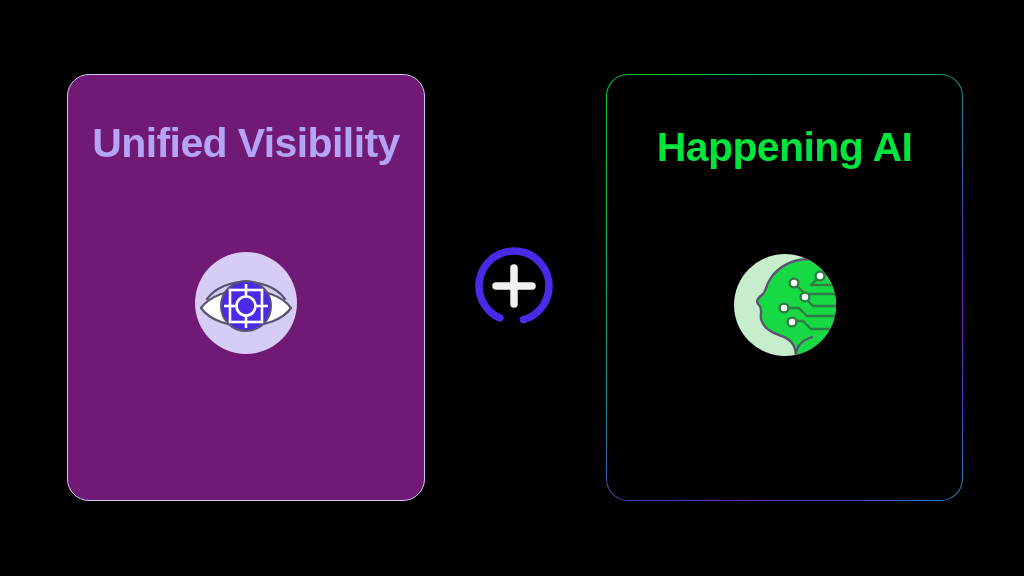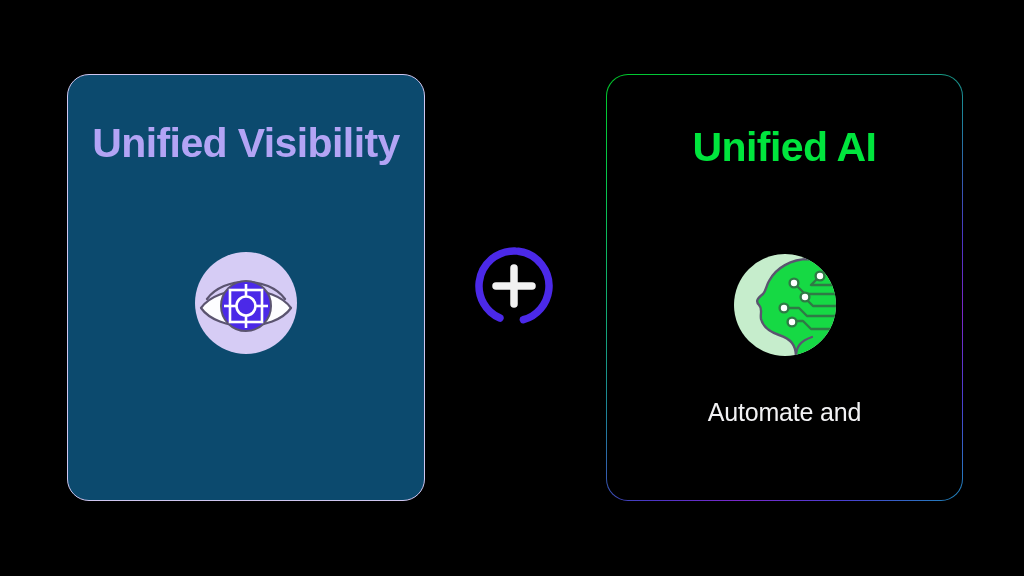--- a/index.html
+++ b/index.html
@@ -23,21 +23,21 @@
     height: 576px;
     background: #000000;
   }
 
   
   .card {
     position: absolute;
     top: 74px;
     height: 427px;
     border-radius: 22px;
-    background: #0c4a6e;
+    background: #701a75;
   }
 
   .card-left {
     left: 67px;
     width: 358px;
     border: 1.6px solid #cfc6f0;
   }
 
   
   .card-right {
@@ -168,21 +168,21 @@
 
       <line x1="42" y1="24" x2="42" y2="60" stroke="#f2f2f2" stroke-width="7.5" stroke-linecap="round"></line>
       <line x1="24" y1="42" x2="60" y2="42" stroke="#f2f2f2" stroke-width="7.5" stroke-linecap="round"></line>
     </svg>
   </div>
 
   <div class="card card-right">
     <div class="card-inner">
       <div class="card-body">
 
-        <div class="card-title title-right">Unified AI</div>
+        <div class="card-title title-right">Happening AI</div>
 
         <div class="icon-slot">
           <svg width="104" height="104" viewBox="0 0 104 104">
             <defs>
               <clipPath id="headclip">
                 <circle cx="52" cy="52" r="51"></circle>
               </clipPath>
             </defs>
             <circle cx="52" cy="52" r="51" fill="#c6edcc"></circle>
             <g clip-path="url(#headclip)">
@@ -209,20 +209,19 @@
                 <circle cx="61" cy="30" r="4.4"></circle>
                 <circle cx="72" cy="44" r="4.4"></circle>
                 <circle cx="51" cy="55" r="4.4"></circle>
                 <circle cx="59" cy="69" r="4.4"></circle>
               </g>
             </g>
           </svg>
         </div>
 
         <div class="card-caption">
-          <span class="line">Automate and</span>
         </div>
 
       </div>
     </div>
   </div>
 
 </div>
 
 </body></html>

